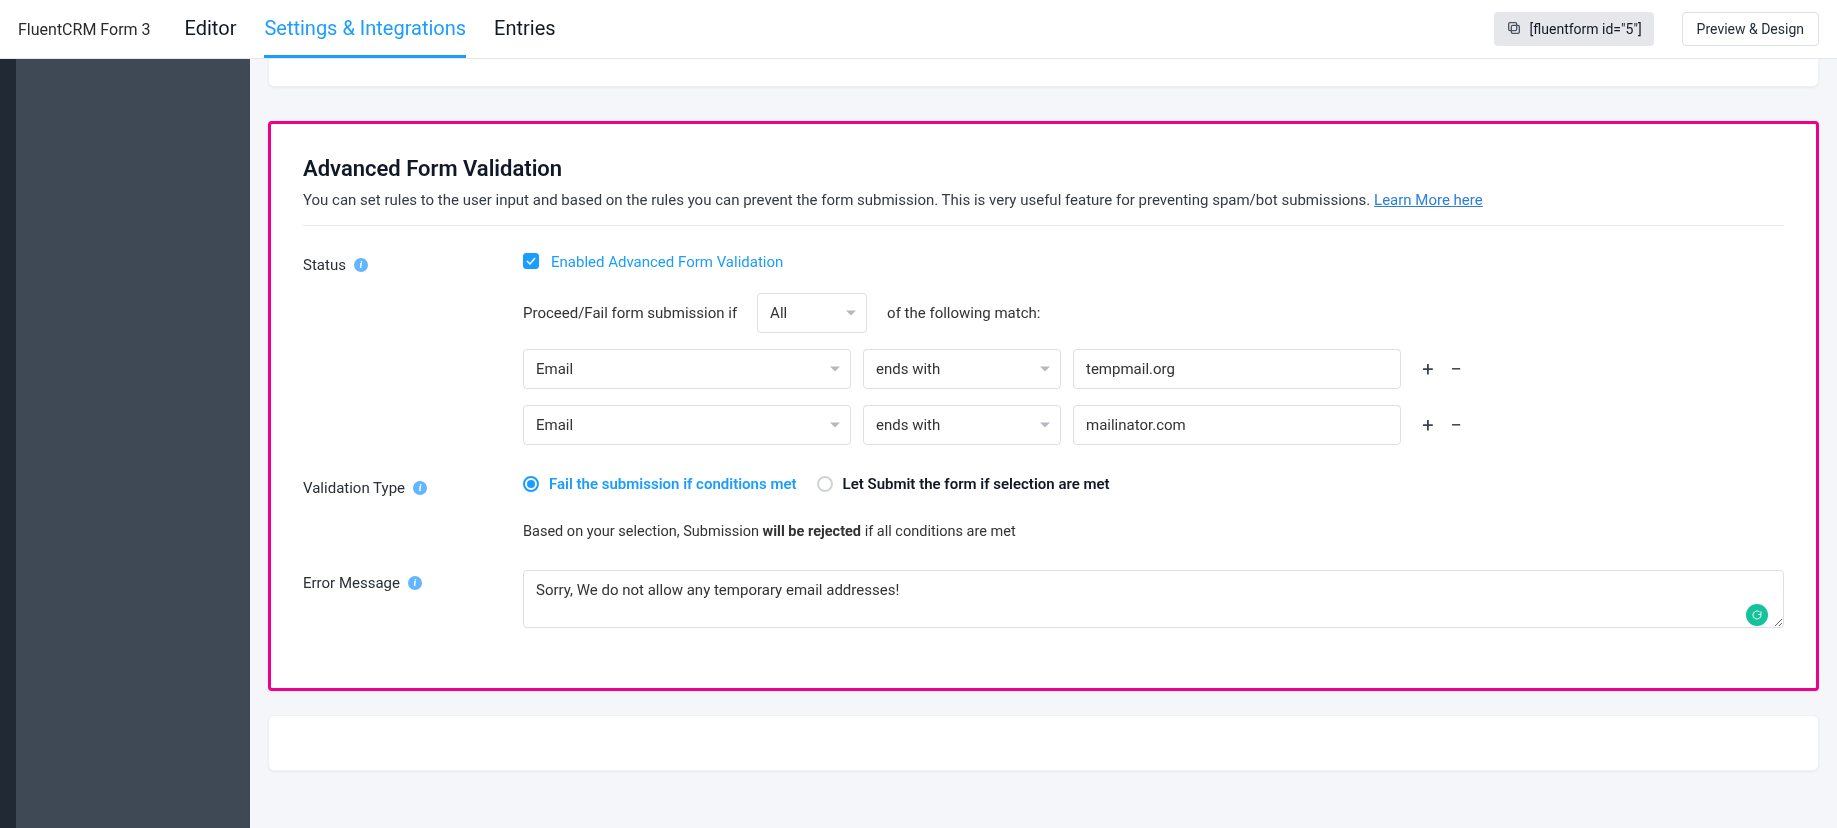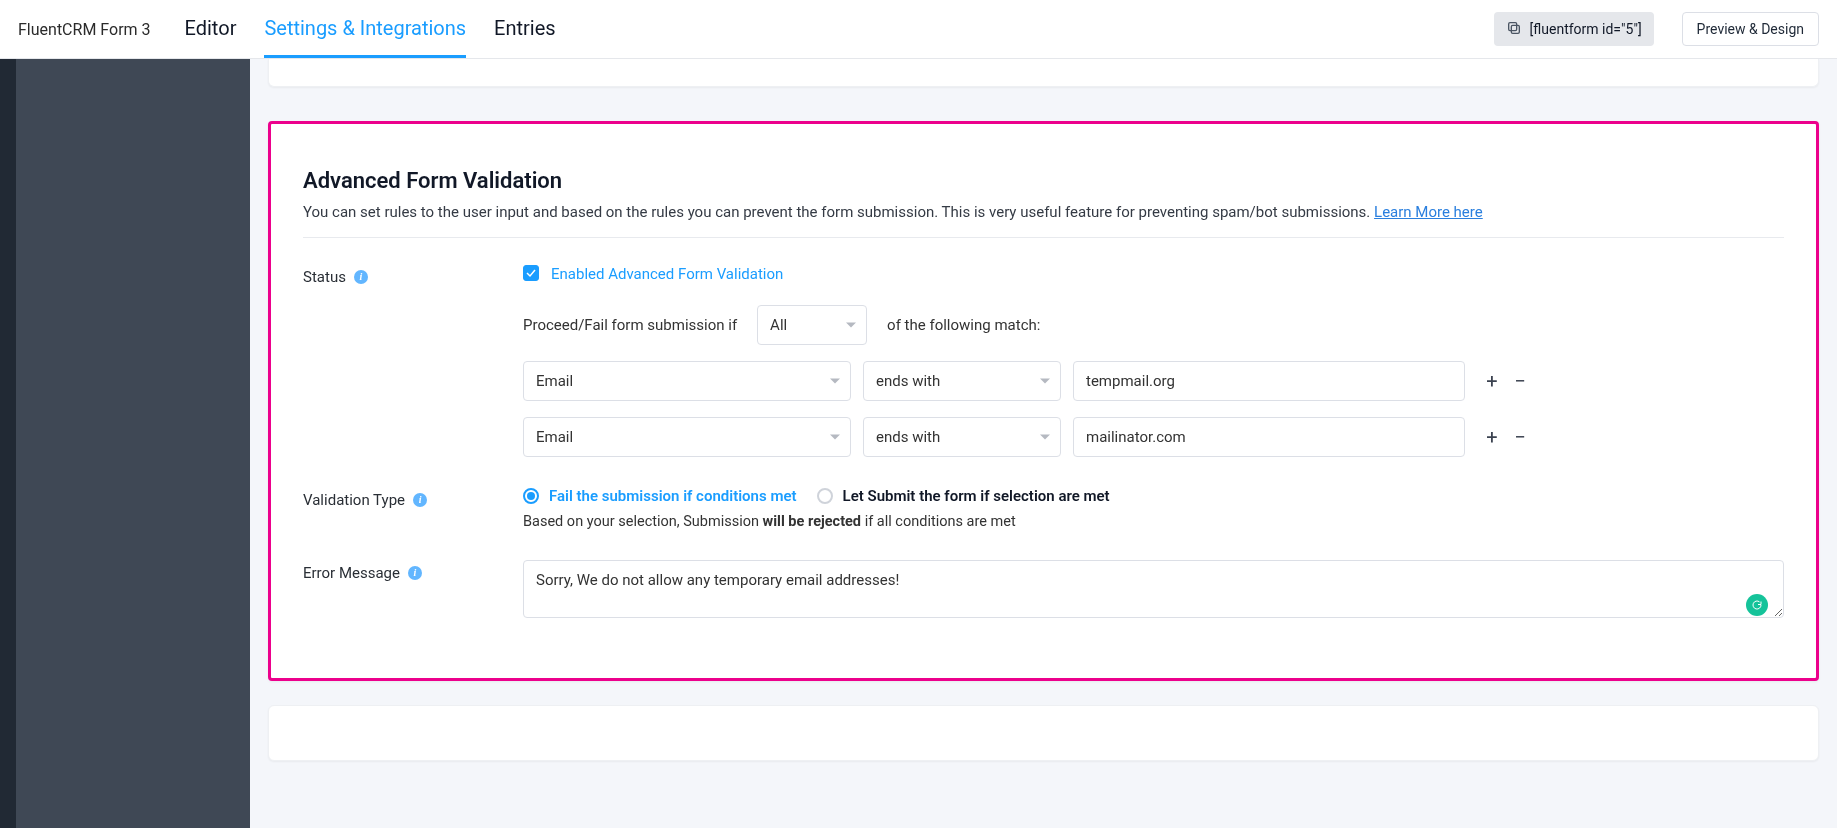--- a/index.html
+++ b/index.html
@@ -61,21 +61,21 @@
     box-shadow:0 1px 2px var(--box-shadow);
     border:1px solid #eef0f3;border-top:none;
   }
 
   
   .card{
     background:#fff;border:3px solid var(--highlight);
     border-radius:4px;padding:28px 32px 56px 32px;
     box-shadow:0 1px 3px var(--box-shadow);
   }
-  .card h2{margin:16px 0 10px 0;font-size:22px;font-weight:600;color:#111827}
+  .card h2{margin:4px 0 10px 0;font-size:22px;font-weight:600;color:#111827}
   .card .lead{font-size:15px;color:#353b45;margin:8px 0 16px 0}
   .card hr{border:none;border-top:1px solid #e8eaee;margin:0 0 26px 0}
 
   .row{display:flex;align-items:flex-start;margin-bottom:30px}
   .row:last-child{margin-bottom:0}
   .row .label{
     flex:0 0 220px;font-size:15px;color:#2a2f36;display:flex;align-items:center;gap:8px;
     padding-top:4px
   }
   .row .body{flex:1}
@@ -111,39 +111,39 @@
   }
   .select.full{width:328px}
   .select.mid{width:198px}
   .select.tiny{width:110px}
 
   .prefail{display:flex;align-items:center;gap:20px;font-size:15px;color:#333;margin-top:22px}
 
   .rule-row{display:flex;align-items:center;gap:12px;margin-top:16px}
   .text-input{
     height:40px;border:1px solid var(--border);border-radius:4px;background:#fff;
-    padding:12px 12px;font-size:15px;color:#333;width:392px
+    padding:12px 12px;font-size:15px;color:#333;width:328px
   }
   .row-actions{display:flex;align-items:center;gap:10px;margin-left:6px}
   .tiny-btn{
     width:18px;height:18px;display:inline-flex;align-items:center;justify-content:center;
     color:#3b4250;background:transparent;border:none;cursor:pointer;font-size:20px;line-height:1;
   }
 
   
   .radios{display:flex;align-items:center;gap:20px}
   .radio{display:inline-flex;align-items:center;gap:10px;cursor:pointer}
   .radio .dot{
     width:16px;height:16px;border-radius:50%;border:2px solid #cfd3da;display:inline-flex;align-items:center;justify-content:center
   }
   .radio.active .dot{border-color:var(--accent)}
   .radio.active .dot::after{content:"";width:8px;height:8px;border-radius:50%;background:var(--accent)}
   .radio .rtext{font-size:15px;color:#111827;font-weight:600}
   .radio.active .rtext{color:var(--accent)}
-  .help{font-size:14.5px;color:#333;margin-top:8px}
+  .help{font-size:14.5px;color:#333;margin-top:30px}
 
   
   .textarea-wrap{position:relative}
   textarea.err{
     width:100%;height:58px;border:1px solid var(--border);border-radius:4px;
     padding:10px 44px 10px 12px;font-size:15px;color:#333;resize:both;background:#fff;
   }
   .grammarly{
     position:absolute;right:16px;bottom:6px;width:22px;height:22px;border-radius:50%;
     background:var(--grammarly);display:inline-flex;align-items:center;justify-content:center;

